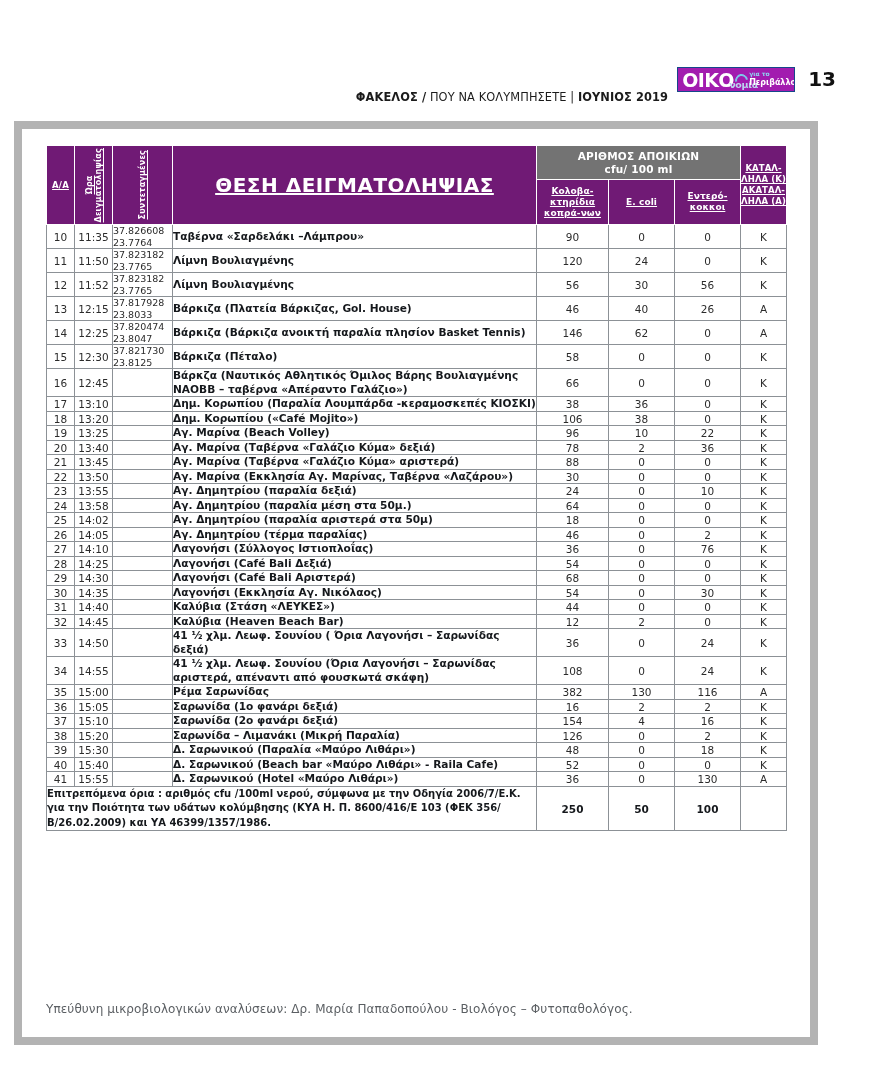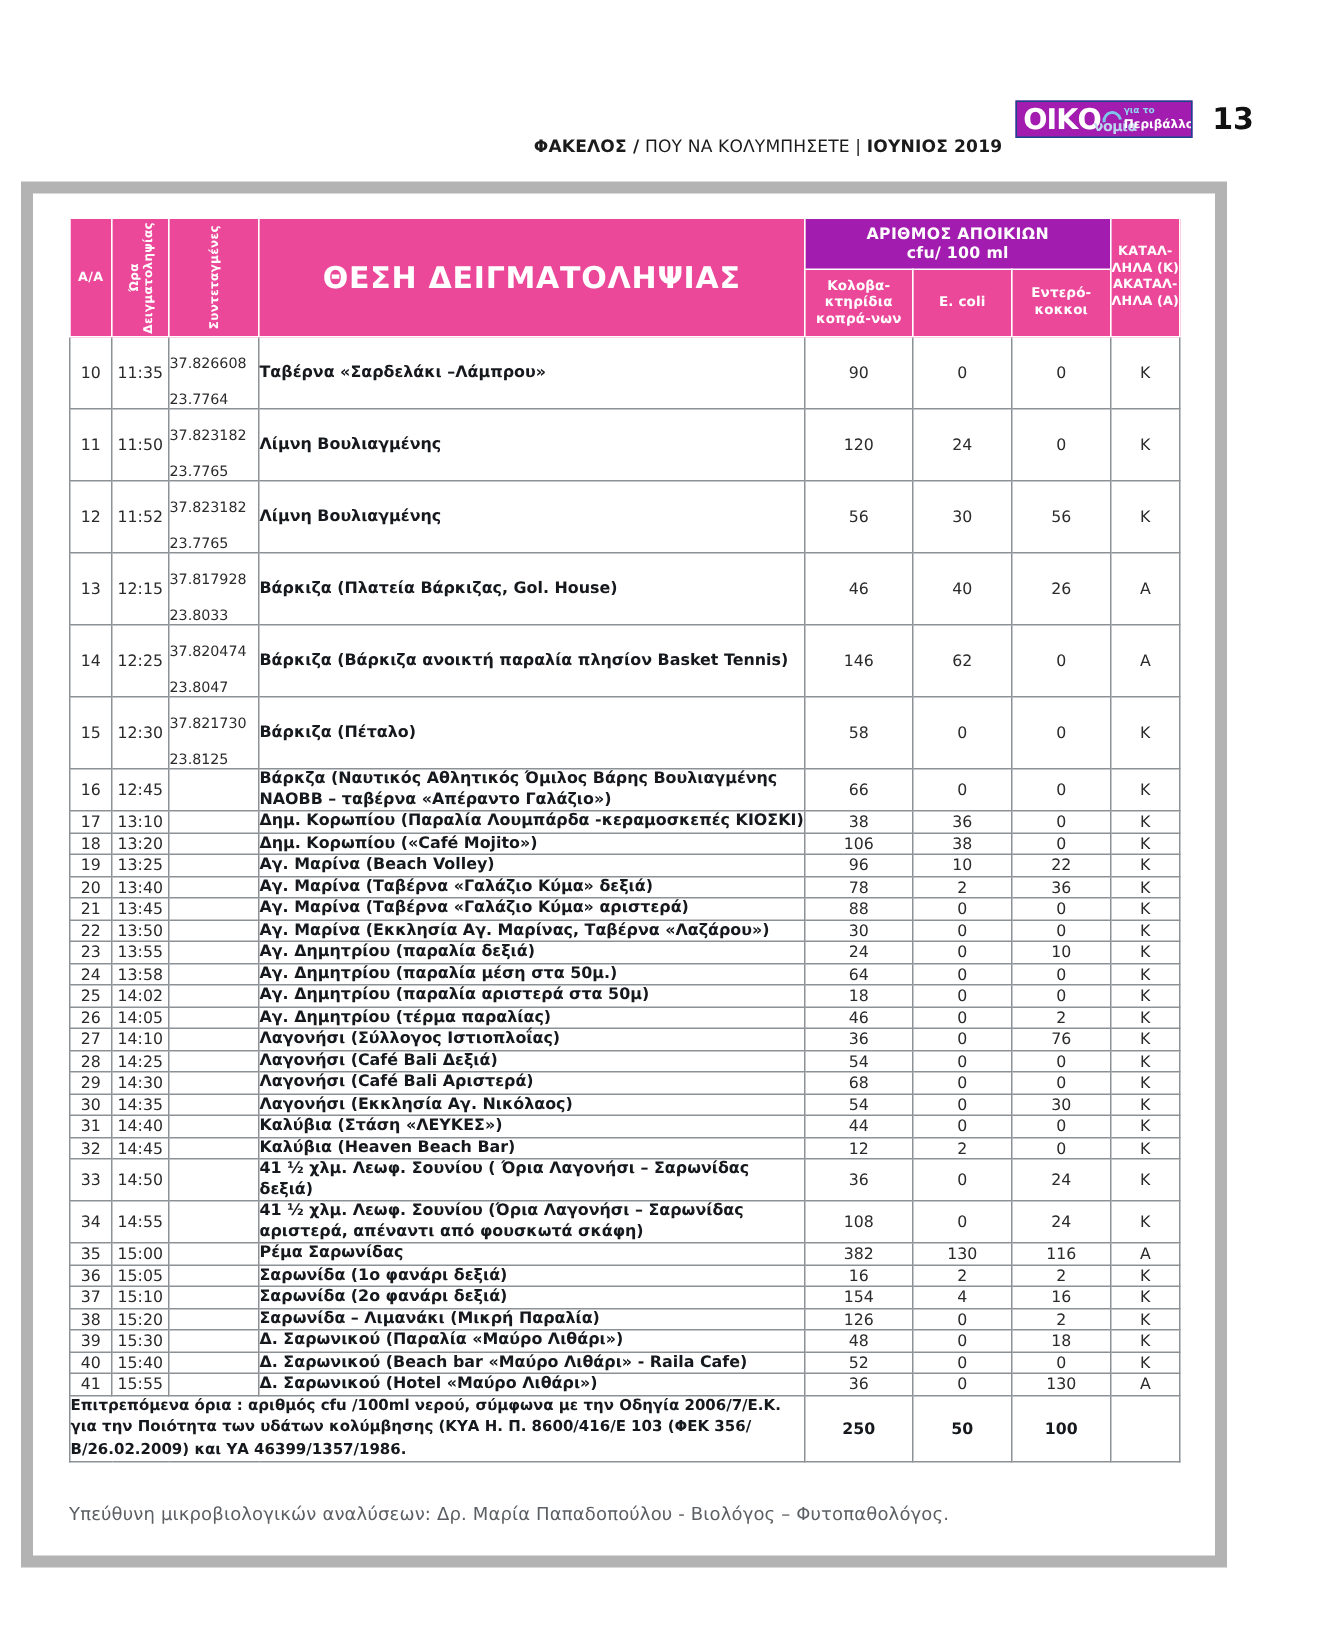--- a/index.html
+++ b/index.html
@@ -130,28 +130,29 @@
   col.c-ora     { width: 38px; }
   col.c-syn     { width: 60px; }
   col.c-thesi   { width: 364px; }
   col.c-kol     { width: 72px; }
   col.c-ecoli   { width: 66px; }
   col.c-ent     { width: 66px; }
   col.c-kat     { width: 46px; }
 
   
   .hdr-blue {
-    background: #ec4899;
+    background: #701a75;
     color: #ffffff;
     text-align: center;
     font-weight: bold;
     border: 1px solid #ffffff !important;
+    text-decoration: underline;
   }
   .hdr-red {
-    background: #a21caf;
+    background: #737373;
     color: #ffffff;
     text-align: center;
     font-weight: bold;
     border: 1px solid #ffffff !important;
     font-size: 10.5px;
     line-height: 12.5px;
     letter-spacing: .2px;
     padding: 5px 2px 5px;
   }
   .hdr-aa { font-size: 8.5px; letter-spacing: .2px; }
@@ -193,21 +194,21 @@
     padding: 3px 1px;
   }
   td.syn {
     text-align: left;
     font-size: 9.5px;
     color: #2b2b2b;
     line-height: 11.5px;
     padding: 2px 3px;
     white-space: nowrap;
   }
-  td.syn span { display: block; margin-top: 12px; }
+  td.syn span { display: block; }
   td.thesi {
     text-align: left;
     font-size: 10.6px;
     font-weight: bold;
     color: #15181c;
     padding: 3px 6px;
     line-height: 13.5px;
   }
   td.num {
     text-align: center;

